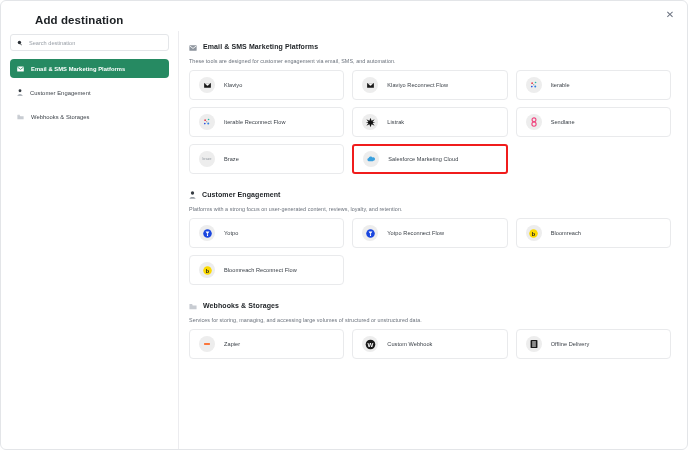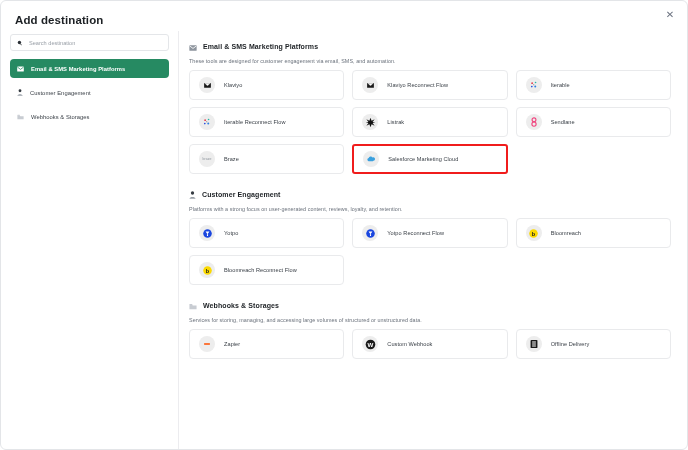--- a/index.html
+++ b/index.html
@@ -20,20 +20,21 @@
   .modal-header {
     position: relative;
     height: 30px;
     padding: 9px 0 0 14px;
   }
   .modal-title {
     font-size: 11.5px;
     font-weight: 600;
     color: #1c2024;
     letter-spacing: .1px;
+    margin-left: 20px;
   }
   .close-btn {
     position: absolute;
     top: 8px; right: 11px;
     width: 12px; height: 12px;
     font-size: 10px;
     line-height: 12px;
     text-align: center;
     color: #6b7280;
     cursor: pointer;

